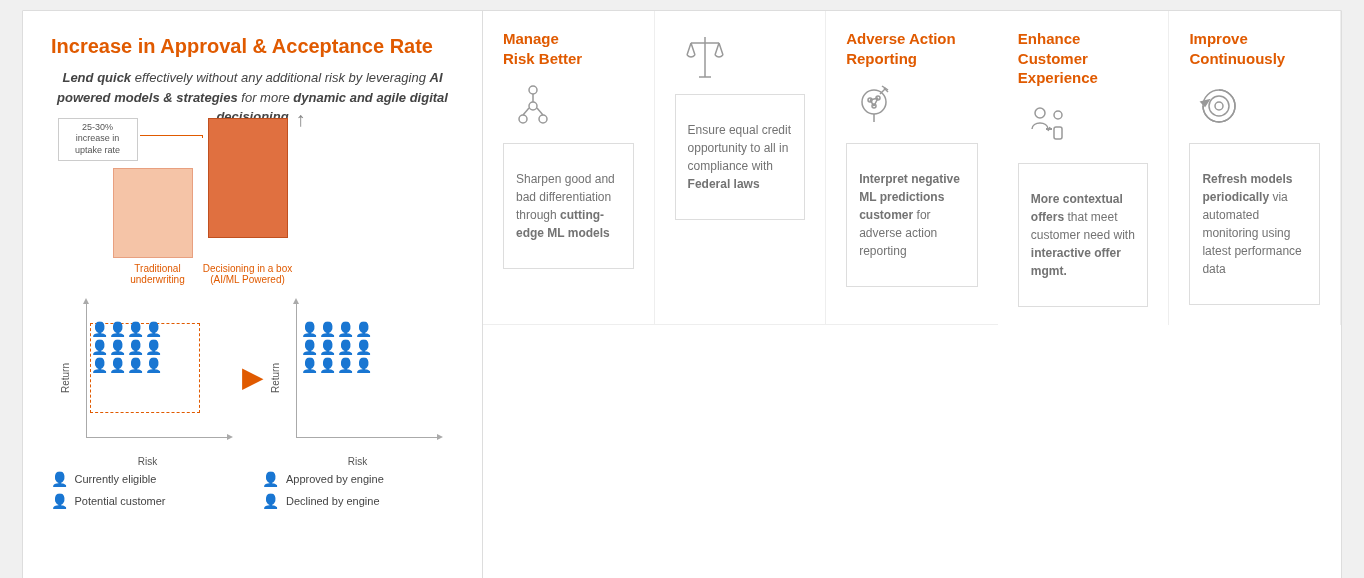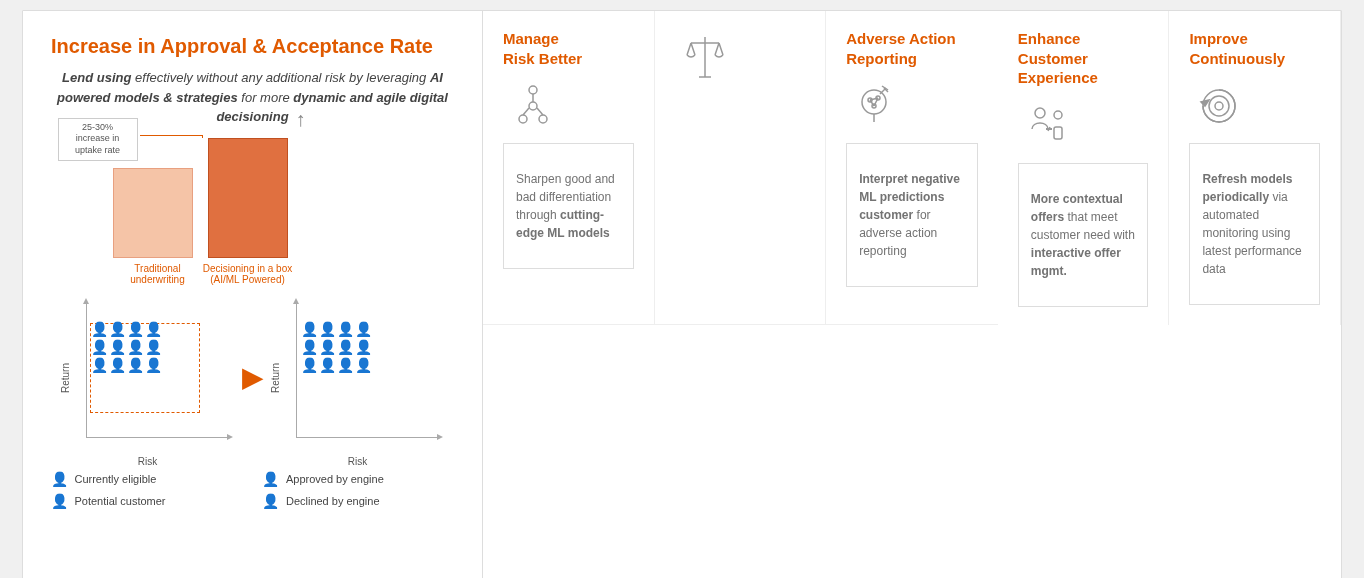--- a/index.html
+++ b/index.html
@@ -258,37 +258,37 @@
     .feature-desc-box b { font-weight: bold; }
   </style>
 </head>
 <body>
 
 <div class="main-card">
 
   <div class="left-panel">
     <div class="left-title">Increase in Approval &amp; Acceptance Rate</div>
     <div class="left-subtitle">
-      <i><b>Lend</b> <b>using</b> effectively without any additional risk
+      <i><b>Lend</b> <b>quick</b> effectively without any additional risk
       by leveraging <b>AI powered models &amp; strategies</b> for
       more <b>dynamic and agile digital decisioning</b></i>
     </div>
 
     <div class="bar-chart-area">
       <div class="bar-chart-inner">
 
         <div class="bar-group">
           <div style="height:140px; display:flex; align-items:flex-end;">
             <div class="bar-trad"></div>
           </div>
           <div class="bar-label">Traditional underwriting</div>
         </div>
 
         <div class="bar-group">
-          <div style="height:140px; display:flex; align-items:flex-end; position:relative;">
+          <div style="height:140px; display:flex; position:relative;">
 
             <div style="position:absolute; top:17px; left:-68px; width:62px; height:1px; background:#e05a00;"></div>
             <div style="position:absolute; top:17px; left:-6px; width:1px; height:3px; background:#e05a00;"></div>
 
             <div style="position:absolute; top:0px; left:-150px; width:80px; border:1px solid #ccc; background:white; padding:3px 5px; font-size:9px; color:#555; line-height:1.3; text-align:center;">25-30%<br>increase in<br>uptake rate</div>
             <div class="bar-ai"></div>
             <div class="arrow-up">↑</div>
           </div>
           <div class="bar-label">Decisioning in a box (AI/ML Powered)</div>
         </div>
@@ -402,20 +402,23 @@
           <line x1="10" y1="10" x2="14" y2="22"></line>
           <path d="M6 22 Q10 26 14 22" fill="none"></path>
 
           <line x1="38" y1="10" x2="34" y2="22"></line>
           <line x1="38" y1="10" x2="42" y2="22"></line>
           <path d="M34 22 Q38 26 42 22" fill="none"></path>
 
           <line x1="18" y1="44" x2="30" y2="44"></line>
         </svg>
       </div>
+      <div class="feature-desc-box">
+        Ensure equal credit opportunity to all in compliance with <b>Federal laws</b>
+      </div>
     </div>
 
     <div class="feature-cell">
       <div class="feature-title">Adverse Action<br>Reporting</div>
       <div class="feature-icon">
         <svg viewBox="0 0 48 48">
 
           <circle cx="22" cy="20" r="12"></circle>
           <line x1="22" y1="32" x2="22" y2="40"></line>
 

